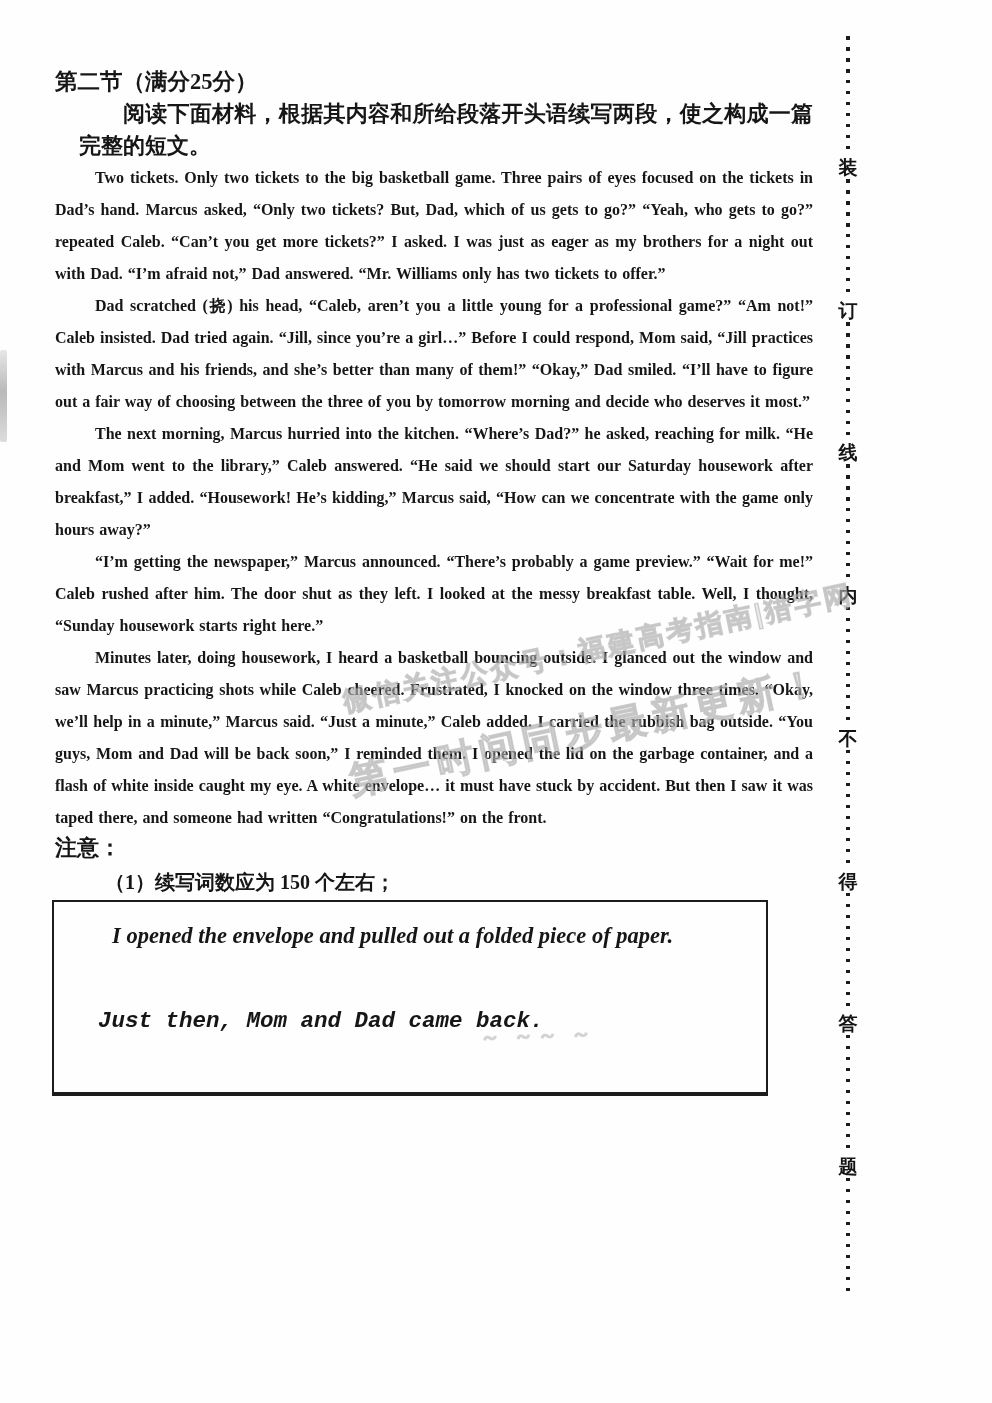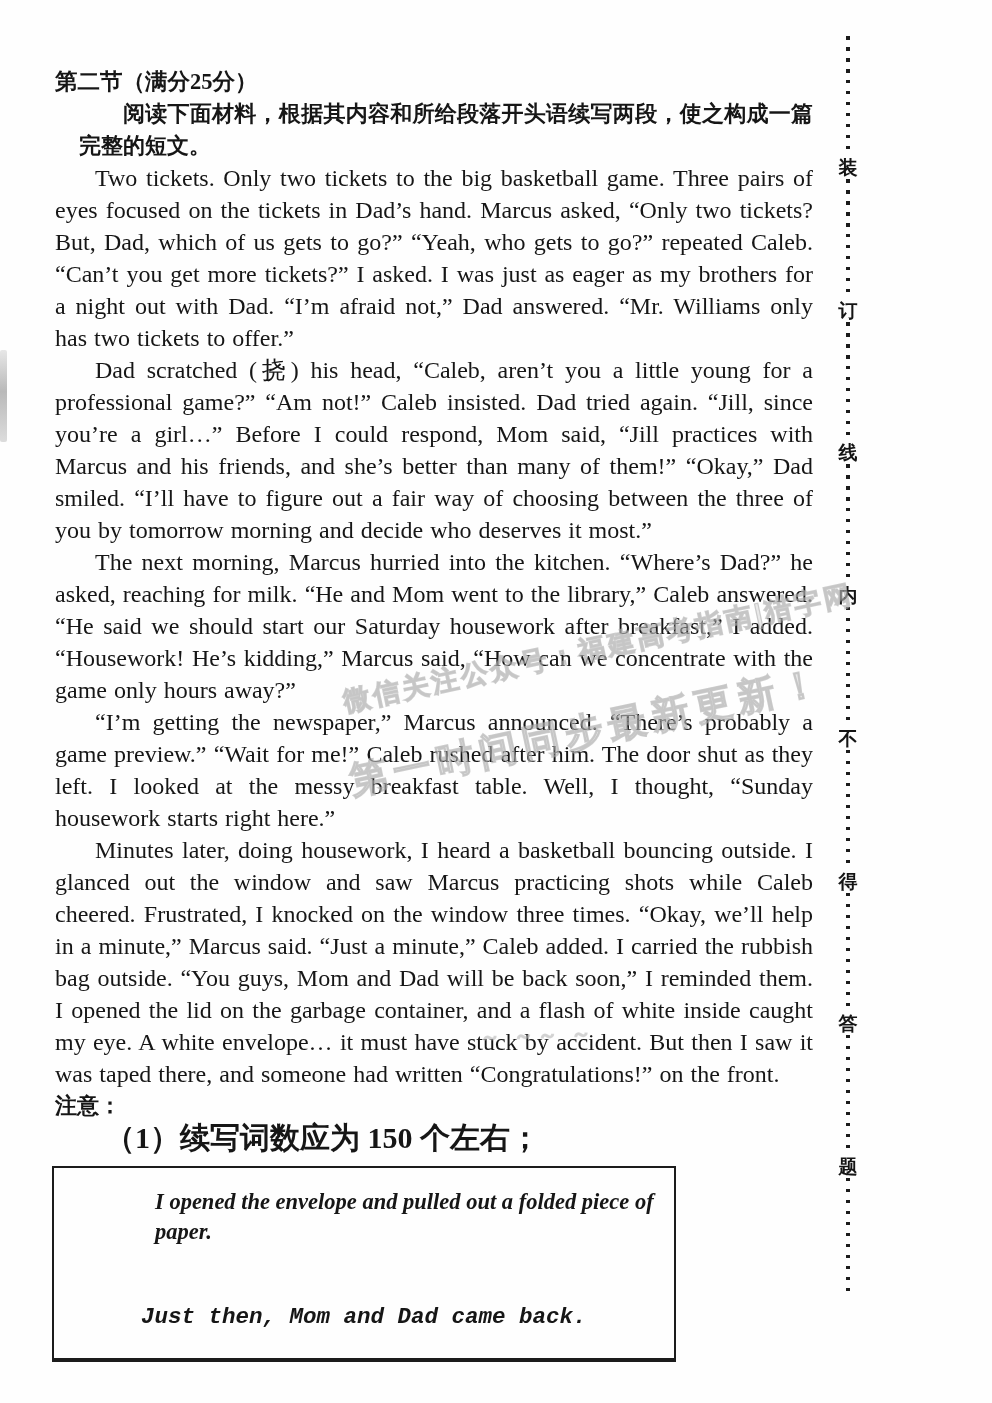--- a/index.html
+++ b/index.html
@@ -21,28 +21,28 @@
   .wm2 { left:345px; top:706px; font-size:38px; letter-spacing:6px; transform:rotate(-12deg); }
   .wm3 { left:480px; top:1022px; font-size:20px; letter-spacing:4px; transform:rotate(-2deg);
     color:rgba(190,190,190,0.25); -webkit-text-stroke:1px rgba(175,175,175,0.45); }
 
   .content { position:absolute; left:55px; top:66px; width:758px; }
 
   .cn { font-weight:700; }
   .section-title { font-size:22.5px; line-height:32px; }
   .instruction { font-size:22px; line-height:32px; text-indent:2em; text-align:justify;margin-left:24px; }
 
-  p.en { font-size:24px; line-height:32px; text-align:justify; text-indent:40px;
-    word-spacing:1px; }
+  p.en { font-size:16px; line-height:32px; text-align:justify; text-indent:40px;
+    word-spacing:1px;font-weight:bold; }
 
-  .notes-label { font-size:22px; line-height:32px; }
-  .note-item { font-size:30px; line-height:32px; padding-left:50px; }
+  .notes-label { font-size:22px; line-height:32px;font-family:Liberation Mono, monospace; }
+  .note-item { font-size:20px; line-height:32px; padding-left:50px; }
 
-  .answer-box { margin-top:12px; margin-left:-3px; width:624px; height:196px;
-    border:2.5px solid #1c1c1c; border-bottom-width:4px; position:relative;padding-left:43px; }
+  .answer-box { margin-top:2px; margin-left:-3px; width:716px; height:196px;
+    border:2.5px solid #1c1c1c; border-bottom-width:4px; position:relative; }
   .opening { font-size:22.5px; font-weight:700; font-style:italic; line-height:30px; }
   .o1 { margin:19px 0 0 58px; }
   .o2 { margin:55px 0 0 44px;font-family:Liberation Mono, monospace; }
 
   .footer { margin-top:23px; text-align:center; font-size:22px; line-height:30px;
     letter-spacing:1px; }
 
   
   .binding-line { position:absolute; left:836px; top:36px; height:1262px; width:24px;
     display:flex; flex-direction:column; align-items:center; }

